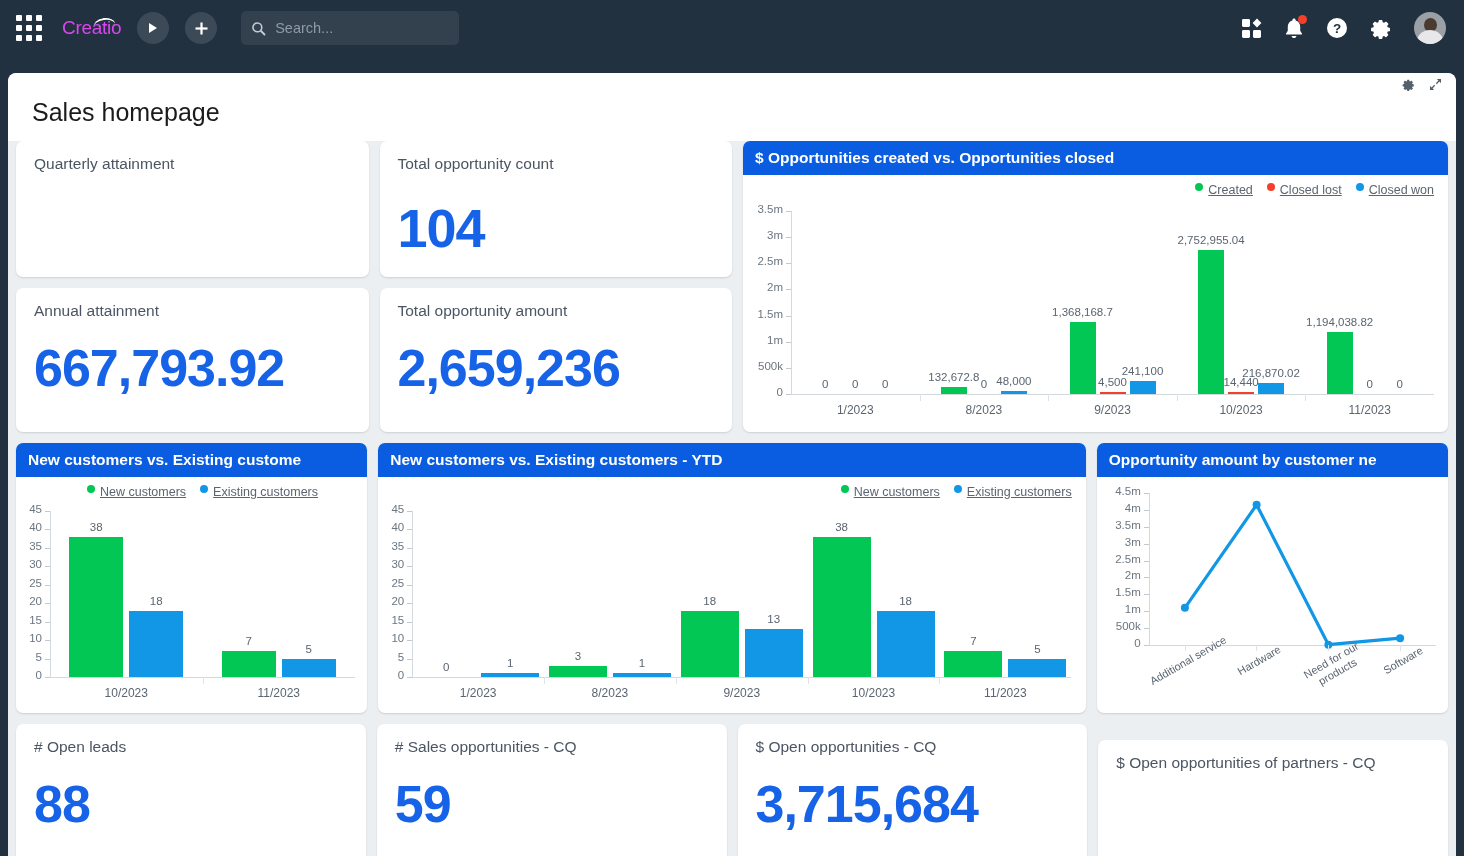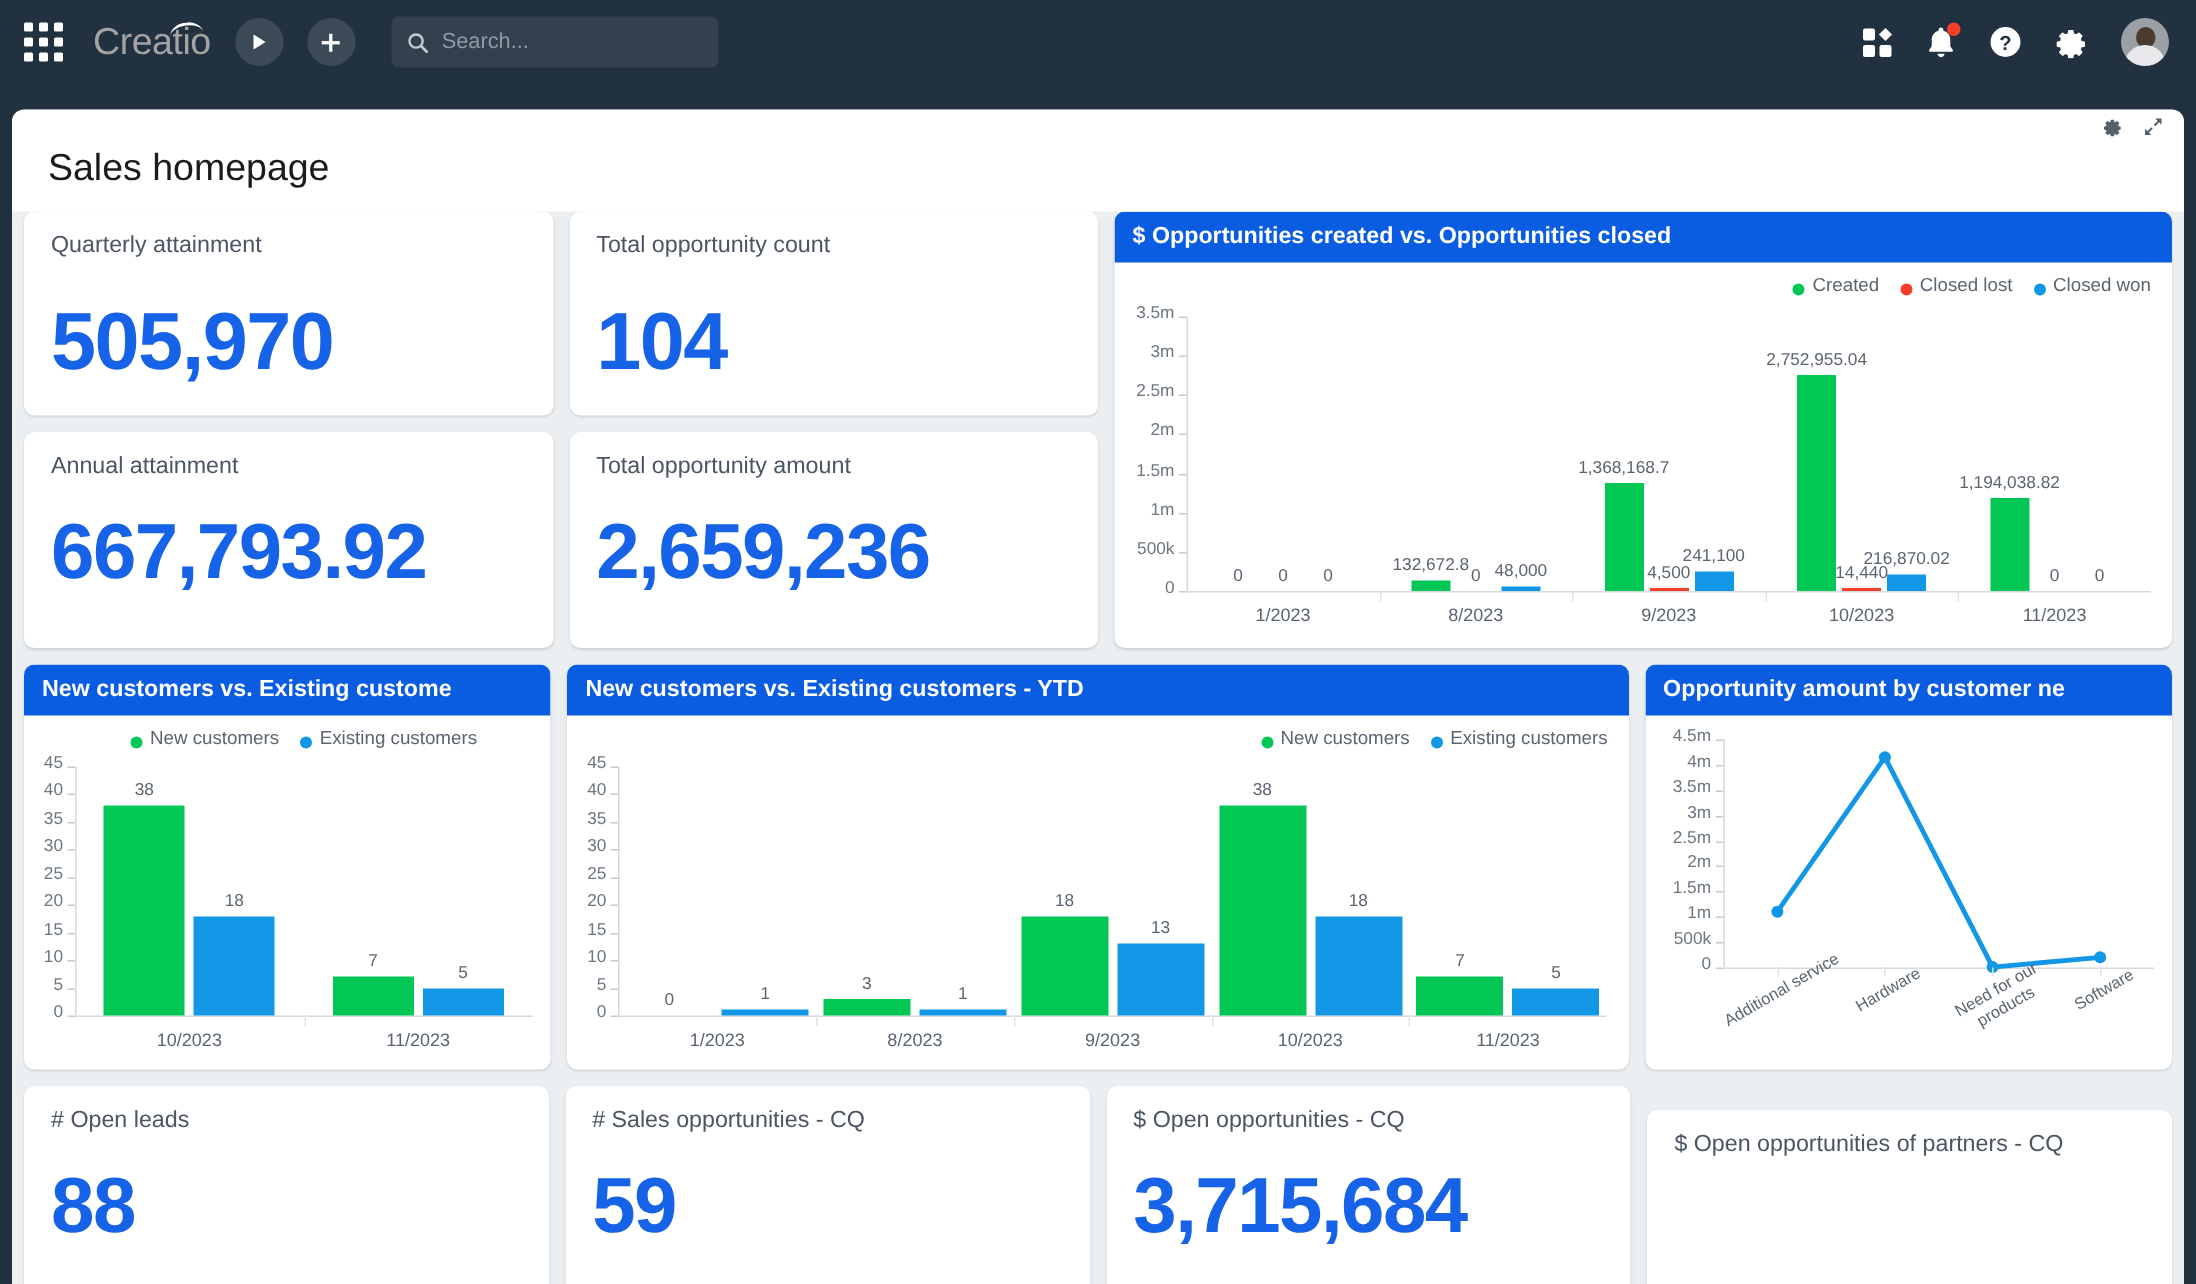--- a/index.html
+++ b/index.html
@@ -14,21 +14,21 @@
     height: 56px; width: 100%;
     background: #22313f;
     display: flex; align-items: center;
     padding: 0 14px 0 12px;
     position: relative;
   }
   .grid-launcher { width: 34px; height: 34px; display: grid;
     grid-template-columns: repeat(3, 6px); grid-template-rows: repeat(3, 6px);
     gap: 4px; align-content: center; justify-content: center; cursor: pointer; }
   .grid-launcher i { display: block; width: 6px; height: 6px; background: #fff; border-radius: 1px; }
-  .brand { color: #a3a3a3; font-size: 25px; letter-spacing: -0.3px; margin-left: 16px;
+  .brand { color: #d946ef; font-size: 19px; letter-spacing: -0.3px; margin-left: 16px;
            position: relative; font-family: "Liberation Sans", sans-serif; }
   .brand .swoosh { position: absolute; right: 6px; top: 1px; width: 22px; height: 8px;
     border-top: 2px solid #fff; border-radius: 50%/100% 100% 0 0; transform: rotate(-8deg); }
   .circ-btn { width: 32px; height: 32px; border-radius: 50%; background: #3c4a58;
     display: flex; align-items: center; justify-content: center; margin-left: 16px; cursor: pointer; }
   .circ-btn svg { fill: #fff; }
   .search {
     margin-left: 24px; width: 218px; height: 34px; background: #33414f;
     border-radius: 5px; display: flex; align-items: center; padding: 0 10px; cursor: text;
   }
@@ -66,21 +66,21 @@
   .kpi-bot .val { font-size: 52px; margin-top: 22px; }
   
   .chart-card { overflow: hidden; display: flex; flex-direction: column; }
   .chart-hd {
     height: 34px; background: #0a5ce0; color: #fff; font-size: 15.5px; font-weight: 700;
     display: flex; align-items: center; padding: 0 12px; white-space: nowrap; overflow: hidden;
   }
   .chart-body { flex: 1; position: relative; }
   .legend { position: absolute; display: flex; gap: 14px; font-size: 12.5px; color: #5b6570; }
   .legend span.bullet { width: 8px; height: 8px; border-radius: 50%; display: inline-block; margin-right: 5px; }
-  .legend .li { display: flex; align-items: flex-end; white-space: nowrap; }
+  .legend .li { display: flex; align-items: flex-start; white-space: nowrap; text-decoration: underline; }
   .axis-lbl { position: absolute; font-size: 11.5px; color: #6b7681; text-align: right; }
   .xtick { position: absolute; font-size: 12px; color: #5b6570; text-align: center; }
   .dlabel { position: absolute; font-size: 11.5px; color: #5b6570; text-align: center; white-space: nowrap; }
   .bar { position: absolute; bottom: 0; }
   .axisline { position: absolute; background: #d4d9de; }
   .tickmark { position: absolute; background: #c3c9cf; width: 5px; height: 1px; }
   .sep { position: absolute; background: #dfe3e7; width: 1px; }
 </style>
 </head>
 <body>
@@ -169,21 +169,20 @@
   </div>
 
   <div class="board">
 
     <div class="row">
 
       <div style="display:flex;flex-direction:column;gap:11px;width:716px;">
         <div style="display:flex;gap:11px;">
           <div class="card kpi kpi-top" style="width:352.5px;height:136px;">
             <div class="lbl">Quarterly attainment</div>
-            <div class="val">505,970</div>
           </div>
           <div class="card kpi kpi-top" style="width:352.5px;height:136px;">
             <div class="lbl">Total opportunity count</div>
             <div class="val">104</div>
           </div>
         </div>
         <div style="display:flex;gap:11px;align-items:center;">
           <div class="card kpi kpi-bot" style="width:352.5px;height:144px;">
             <div class="lbl">Annual attainment</div>
             <div class="val">667,793.92</div>

